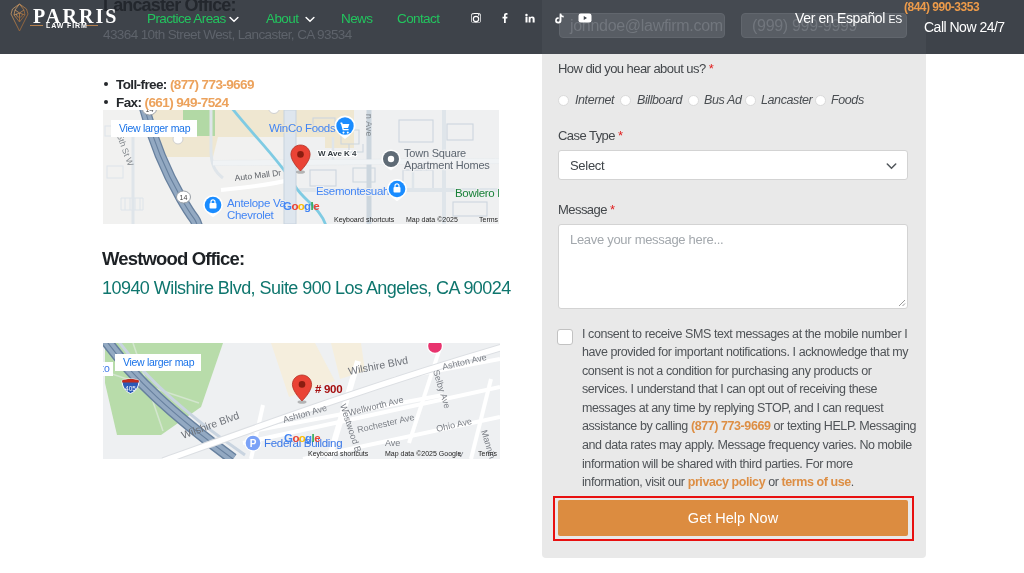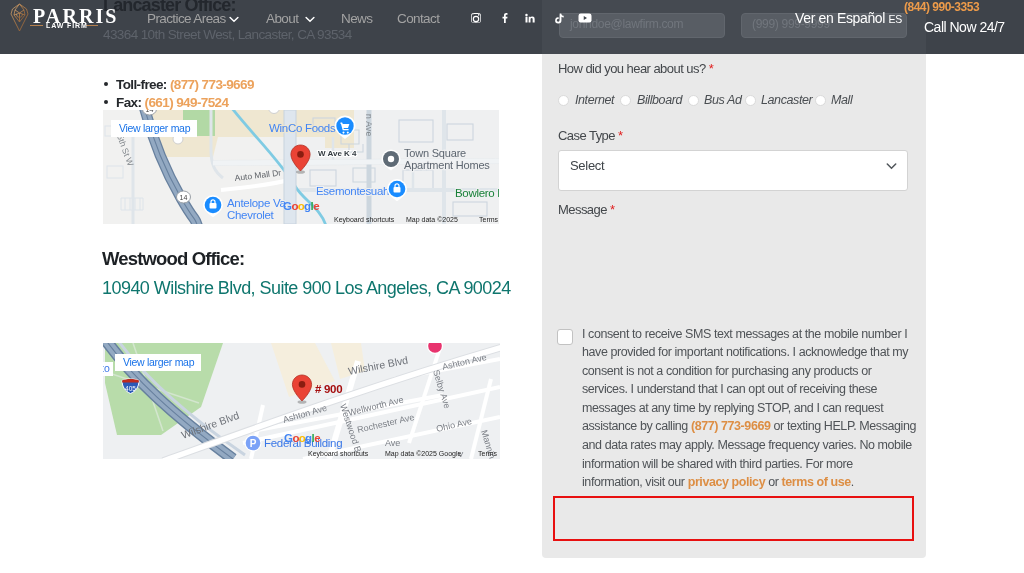--- a/index.html
+++ b/index.html
@@ -5,22 +5,22 @@
   html,body{margin:0;padding:0;}
   body{width:1024px;height:573px;background:#fff;overflow:hidden;position:relative;
        font-family:"Liberation Sans", sans-serif;}
   .abs{position:absolute;}
   .orange{color:#ECA25C;font-weight:bold;}.olink{color:#DD8E44;font-weight:bold;}
   #header{position:absolute;left:0;top:0;width:1024px;height:54px;background:#3E434A;z-index:10;}
   .ghost-head{position:absolute;left:103px;top:-5px;font-size:18px;font-weight:bold;color:#23272D;letter-spacing:-0.85px;}
   .ghost-addr{position:absolute;left:103px;top:27px;font-size:13.5px;color:#5E636B;letter-spacing:-0.6px;}
   .ghost-form{position:absolute;left:542px;top:0;width:384px;height:54px;background:#454A51;}
   .ghost-input{position:absolute;top:13px;width:166px;height:25px;background:#585D64;border:1px solid #61666D;border-radius:4px;box-sizing:border-box;}
-  .ghost-ph{position:absolute;top:17px;font-size:12px;color:#71767D;letter-spacing:-0.3px;}
-  .nav{position:absolute;top:11px;color:#a3a3a3;font-size:13.5px;letter-spacing:-0.6px;white-space:nowrap;}
+  .ghost-ph{position:absolute;top:17px;font-size:16px;color:#71767D;letter-spacing:-0.3px;}
+  .nav{position:absolute;top:11px;color:#22c55e;font-size:13.5px;letter-spacing:-0.6px;white-space:nowrap;}
   .sico{position:absolute;top:12px;}
   .blt{position:absolute;font-size:13.5px;font-weight:bold;color:#25282c;letter-spacing:-0.6px;white-space:nowrap;margin-top:23px;}
   .dot{display:inline-block;width:4px;height:4px;background:#25282c;border-radius:50%;vertical-align:3px;margin-right:8px;}
   .radio{position:absolute;top:0;width:11px;height:11px;background:#fff;border:1px solid #DADADA;border-radius:50%;box-sizing:border-box;}
   .rlab{position:absolute;top:-2px;font-size:12.5px;color:#4A4E52;letter-spacing:-0.4px;white-space:nowrap;}
   .flab{position:absolute;font-size:13px;color:#43474B;letter-spacing:-0.55px;white-space:nowrap;}
   svg text{font-family:"Liberation Sans", sans-serif;}
 </style>
 </head>
 <body>
@@ -256,37 +256,46 @@
   <div class="abs" style="left:16px;top:95px;width:360px;height:14px;font-style:italic;">
     <span class="radio" style="left:0px;"></span>
       <span class="rlab" style="left:17px;">Internet</span>
     <span class="radio" style="left:62px;"></span>
       <span class="rlab" style="left:79px;">Billboard</span>
     <span class="radio" style="left:130px;"></span>
       <span class="rlab" style="left:146px;">Bus Ad</span>
     <span class="radio" style="left:187px;"></span>
       <span class="rlab" style="left:203px;">Lancaster</span>
     <span class="radio" style="left:257px;"></span>
-      <span class="rlab" style="left:273px;">Mall</span>
+      <span class="rlab" style="left:273px;">Foods</span>
   </div>
 
   <div class="flab" style="left:16px;top:128px;">Case Type <span style="color:#E02020;">*</span></div>
-  <div class="abs" style="left:16px;top:150px;width:350px;height:41px;background:#fff;border:1px solid #D3D3D3;border-radius:3px;box-sizing:border-box;">
+  <div class="abs" style="left:16px;top:150px;width:350px;height:30px;background:#fff;border:1px solid #D3D3D3;border-radius:3px;box-sizing:border-box;">
     <span style="position:absolute;left:11px;top:7px;font-size:13px;color:#3F4449;letter-spacing:-0.3px;">Select</span>
     <svg style="position:absolute;right:10px;top:12px;" width="11" height="7" viewBox="0 0 11 7">
         <path d="M1.3 1 L5.5 5.2 L9.7 1" fill="none" stroke="#50555a" stroke-width="1.5" stroke-linecap="round"></path>
       </svg>
   </div>
 
   <div class="flab" style="left:16px;top:202px;">Message <span style="color:#E02020;">*</span></div>
+  <div class="abs" style="left:16px;top:224px;width:350px;height:85px;background:#fff;border:1px solid #D3D3D3;border-radius:3px;box-sizing:border-box;">
+    <span style="position:absolute;left:11px;top:7px;font-size:13px;color:#A3A8AD;letter-spacing:-0.3px;">Leave your message here...</span>
+    <svg style="position:absolute;right:1px;bottom:1px;" width="8" height="8" viewBox="0 0 8 8">
+        <path d="M7 1 L1 7 M7 4.5 L4.5 7" stroke="#999" stroke-width="1"></path>
+      </svg>
+  </div>
 
   <div class="abs" style="left:15px;top:329px;width:16px;height:16px;background:#fff;border:1px solid #C2C2C2;border-radius:3px;box-sizing:border-box;"></div>
   <div class="abs" style="left:40px;top:324.5px;width:340px;font-size:12.5px;line-height:18.6px;color:#4F5357;letter-spacing:-0.42px;">I consent to receive SMS text messages at the mobile number I<br>have provided for important notifications. I acknowledge that my<br>consent is not a condition for purchasing any products or<br>services. I understand that I can opt out of receiving these<br>messages at any time by replying STOP, and I can request<br>assistance by calling <span class="olink">(877) 773-9669</span> or texting HELP. Messaging<br>and data rates may apply. Message frequency varies. No mobile<br>information will be shared with third parties. For more<br>information, visit our <span class="olink">privacy policy</span> or <span class="olink">terms of use</span>.</div>
 
   <div class="abs" style="left:11px;top:496px;width:357px;height:41px;border:2px solid #E81010;"></div>
+  <div class="abs" style="left:16px;top:500px;width:350px;height:36px;background:#DC8C40;border-radius:2px;">
+    <span style="position:absolute;left:0;right:0;top:10px;text-align:center;font-size:14.5px;color:#fff;">Get Help Now</span>
+  </div>
 </div>
 
 <div id="header">
   <div class="ghost-form"></div>
   <div class="ghost-input" style="left:559px;"></div>
   <div class="ghost-input" style="left:741px;"></div>
   <div class="ghost-ph" style="left:570px;">johndoe@lawfirm.com</div>
   <div class="ghost-ph" style="left:752px;">(999) 999-9999</div>
   <div class="ghost-head">Lancaster Office:</div>
   <div class="ghost-addr">43364 10th Street West, Lancaster, CA 93534</div>

